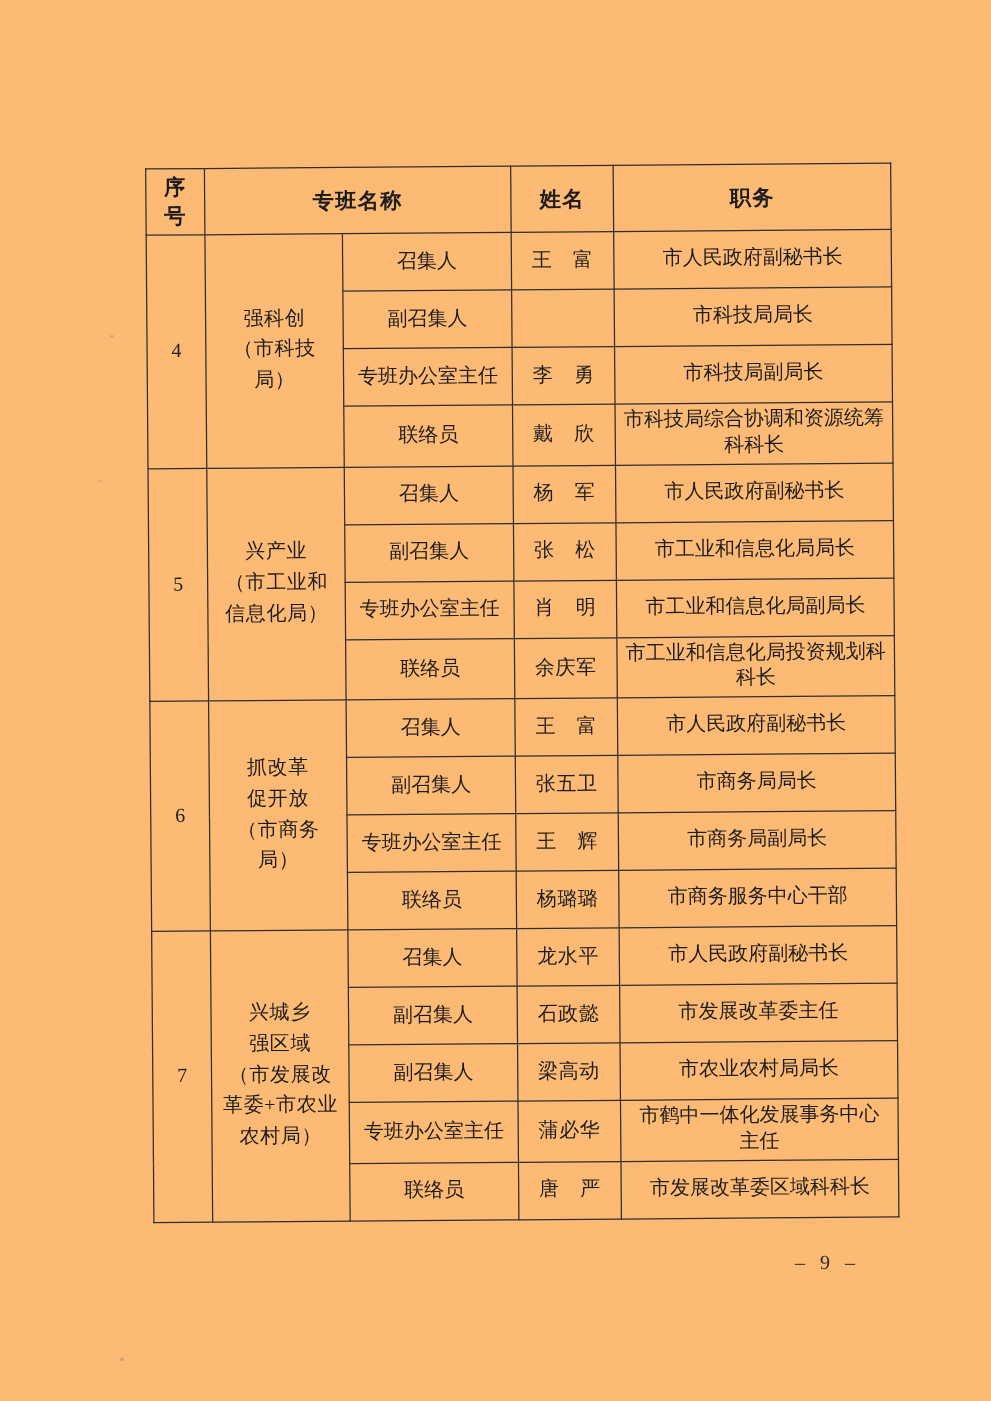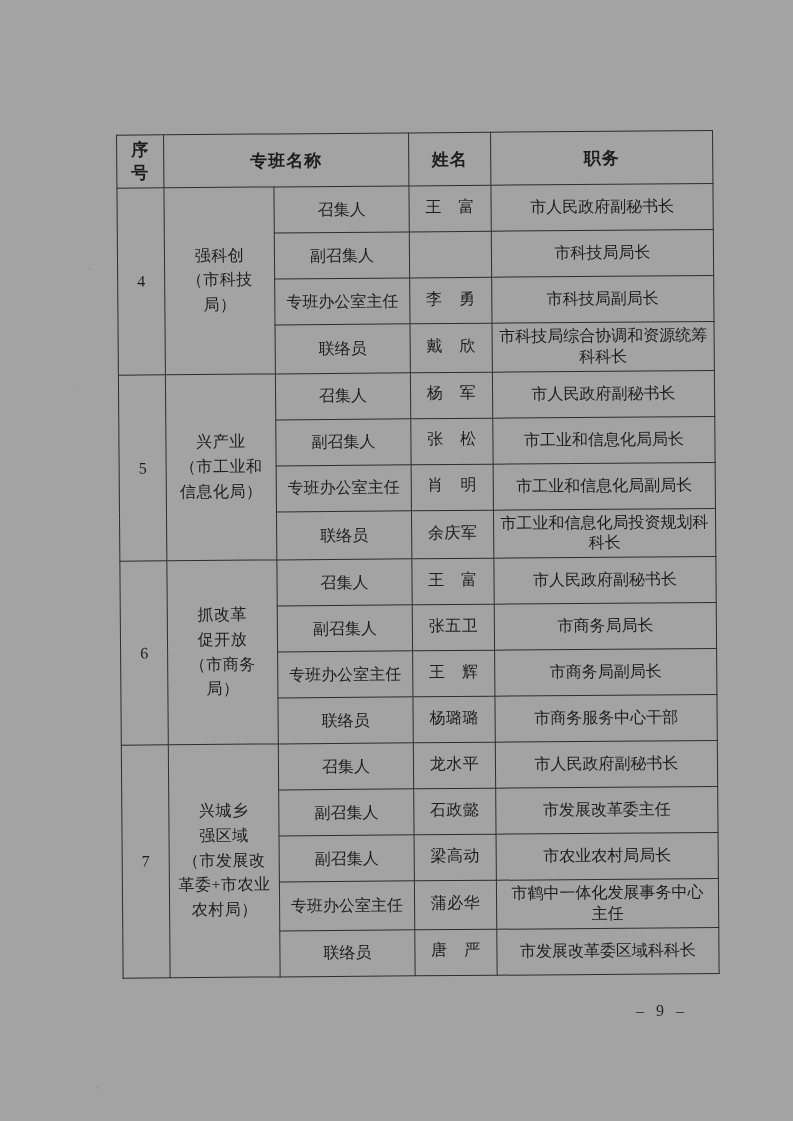--- a/index.html
+++ b/index.html
@@ -7,21 +7,21 @@
   body {
     font-family: "Liberation Serif", "DejaVu Serif", serif;
     color: #1d1d1d;
     background: #fcfcfa;
     position: relative;
     overflow: hidden;
   }
   .page {
     position: absolute;
     inset: 0;
-    background: #a3a3a3;
+    background: #fdba74;
     padding-left: 32px;
   }
   .table-wrap {
     position: absolute;
     left: 116px;
     top: 130px;
     width: 596px;
     transform: rotate(-0.45deg);
     transform-origin: top right;
   }
@@ -51,21 +51,21 @@
     white-space: pre-line;
     line-height: 1.55;
     letter-spacing: 0.5px;
     padding: 3px 2px;
   }
   td.pos {
     white-space: pre-line;
     line-height: 1.3;
     padding: 2px 4px;
   }
-  td.name { letter-spacing: 0.5px; font-family: Liberation Mono, monospace; }
+  td.name { letter-spacing: 0.5px; }
   .page-number {
     position: absolute;
     left: 636px;
     top: 1002px;
     font-size: 16px;
     letter-spacing: 4px;
     color: #2a2a2a;
   }
   .speck {
     position: absolute;

